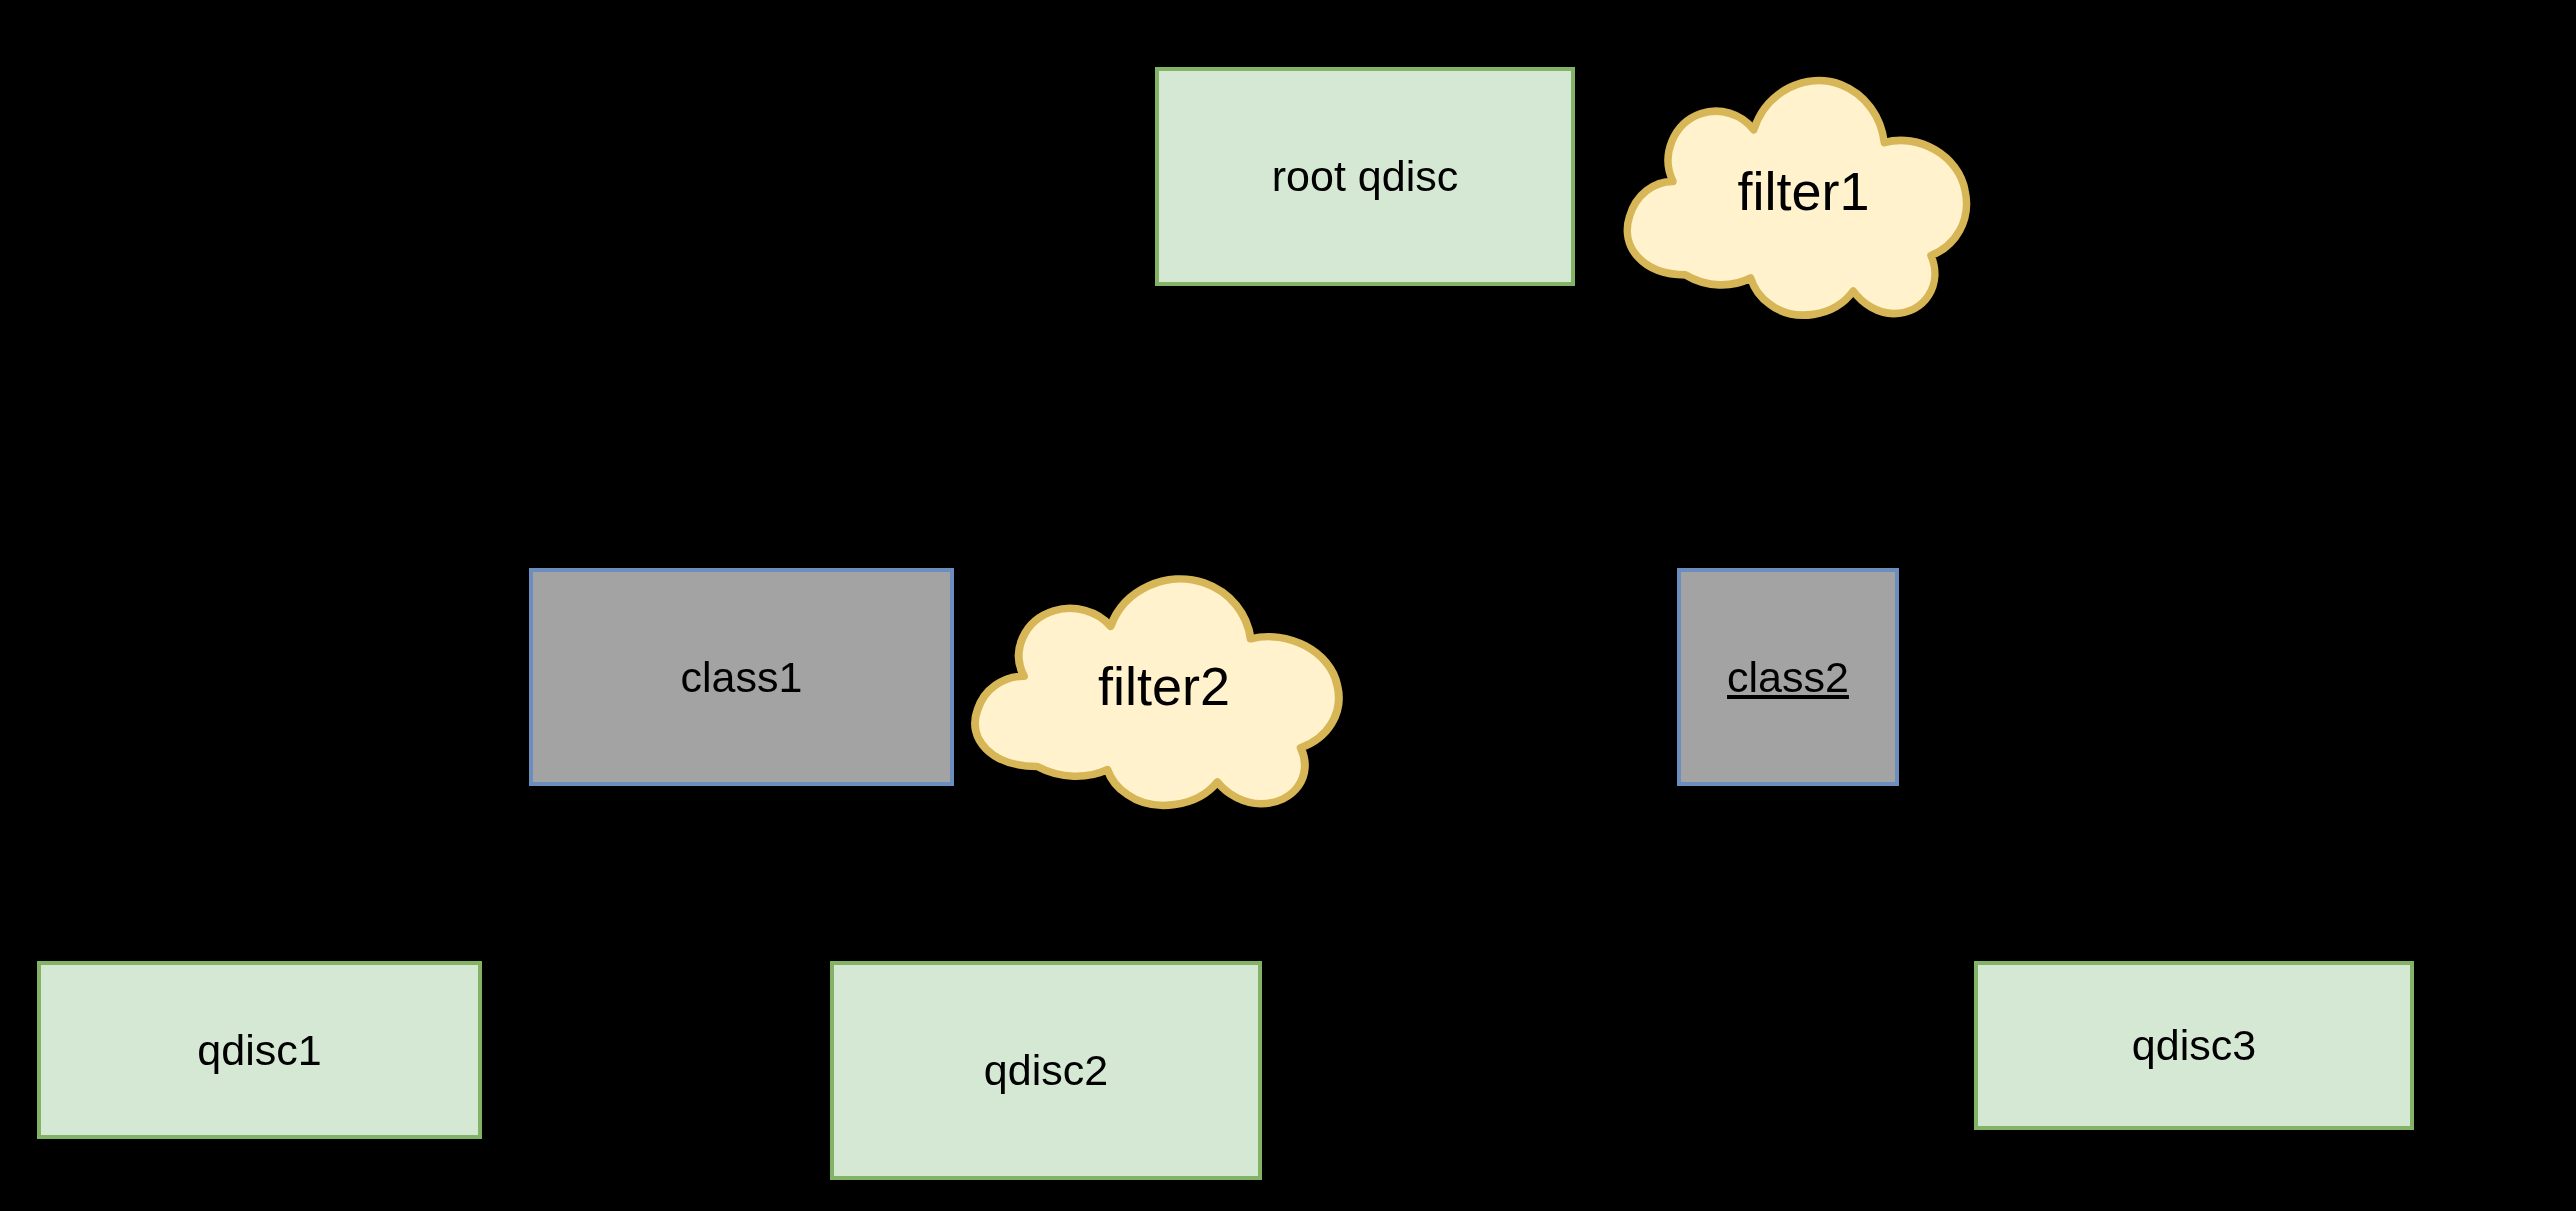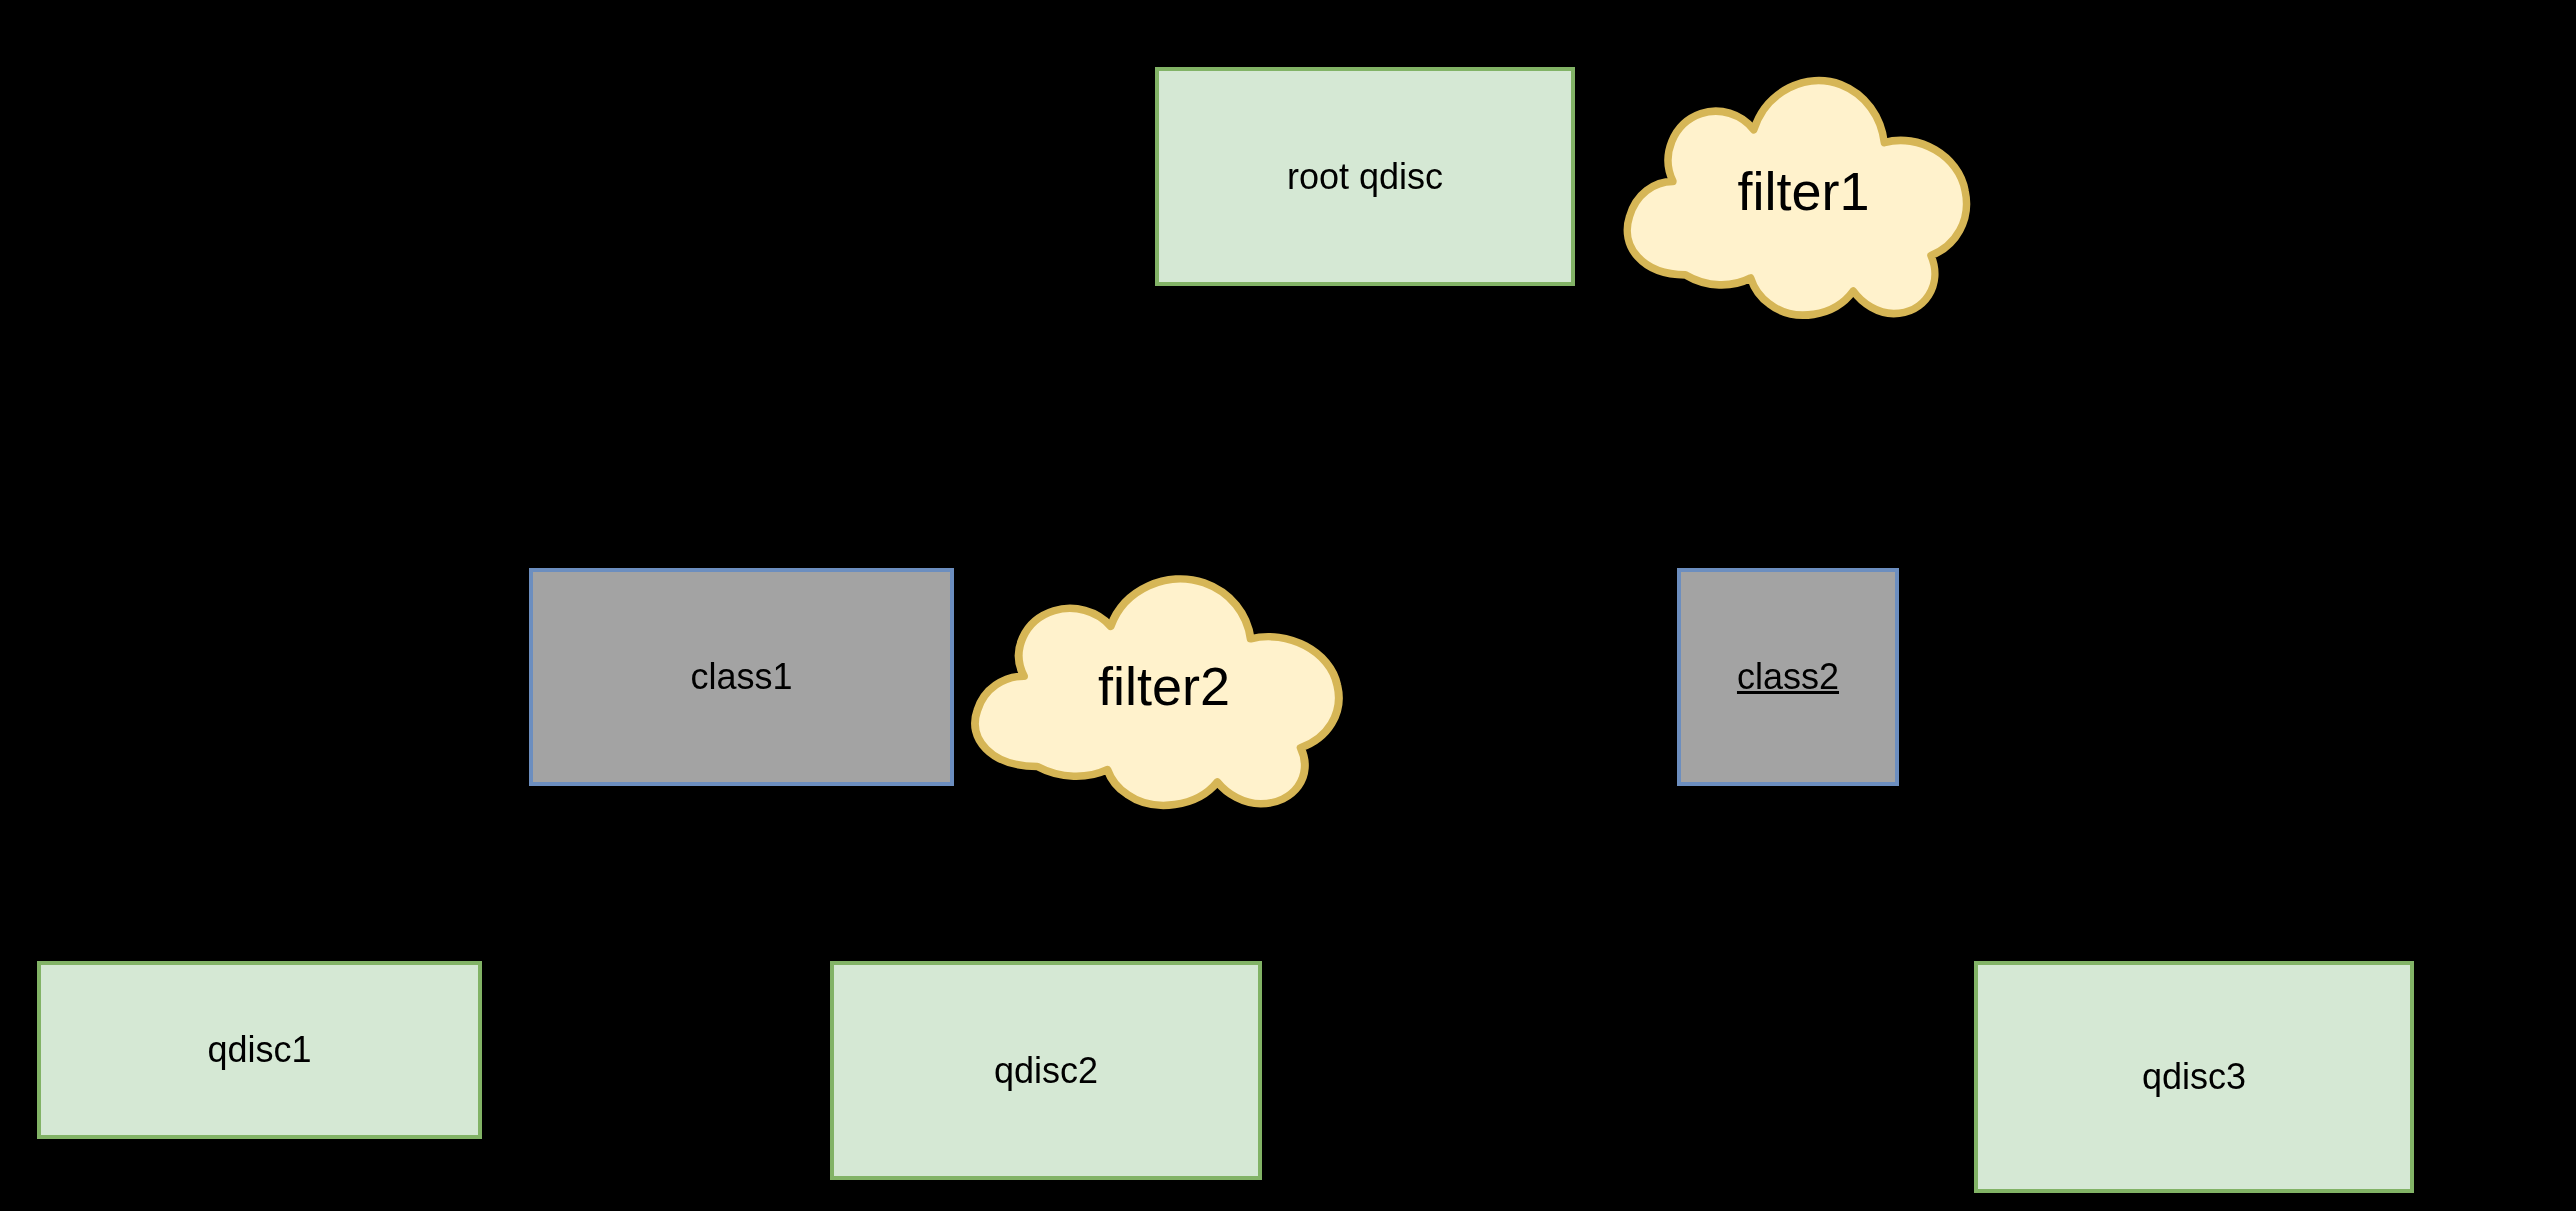--- a/index.html
+++ b/index.html
@@ -29,21 +29,21 @@
   .box-green {
     background: #d5e8d4;
     border-color: #82b366;
   }
   .box-blue {
     background: #a3a3a3;
     border-color: #6c8ebf;
   }
   .node-label {
     color: #000000;
-    font-size: 36px;
+    font-size: 43px;
     line-height: 1;
     letter-spacing: 0px;
     white-space: nowrap;
     text-align: center;
     pointer-events: none;
   }
   .cloud-wrap {
     position: absolute;
   }
   .cloud-wrap svg {
@@ -131,18 +131,18 @@
 
 
   <div class="node box box-green" style="left:37px; top:961px; width:445px; height:178px;">
     <span class="node-label">qdisc1</span>
   </div>
 
   <div class="node box box-green" style="left:830px; top:961px; width:432px; height:219px;align-items:center;">
     <span class="node-label">qdisc2</span>
   </div>
 
-  <div class="node box box-green" style="left:1974px; top:961px; width:440px; height:232px;">
+  <div class="node box box-green" style="left:1974px; top:961px; width:440px; height:169px;">
     <span class="node-label">qdisc3</span>
   </div>
 
 </div>
 
 
 </body></html>

